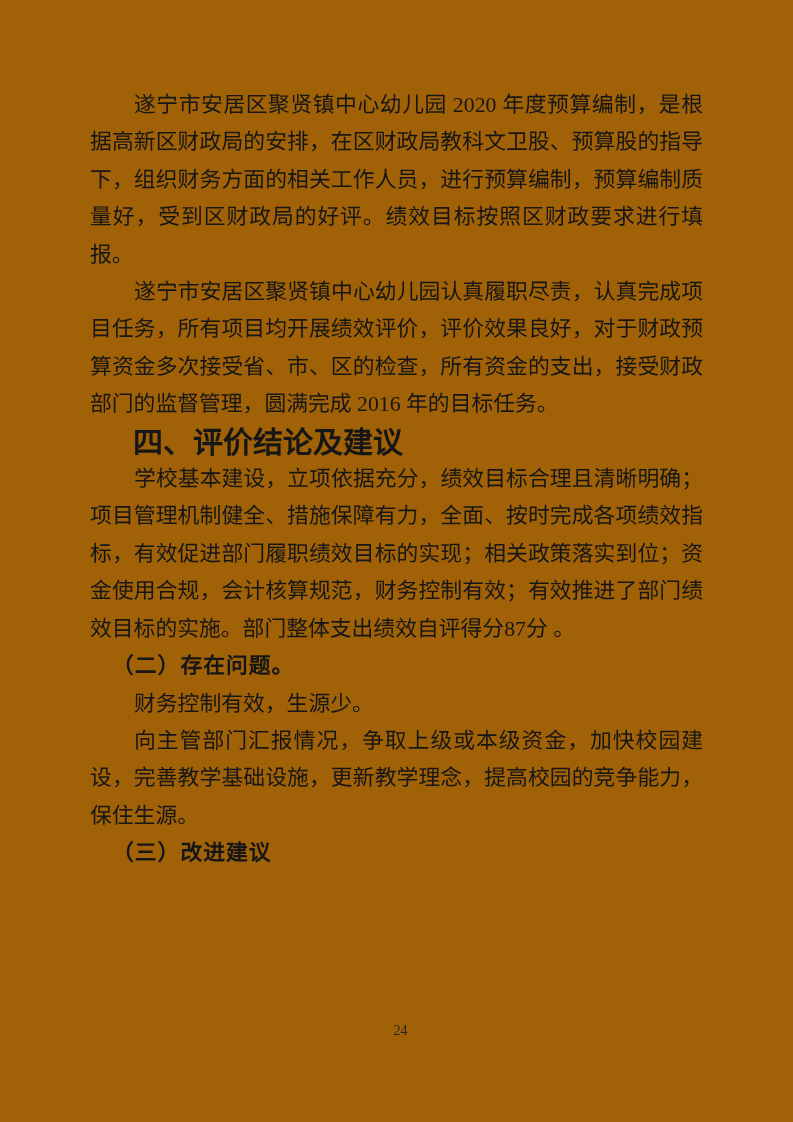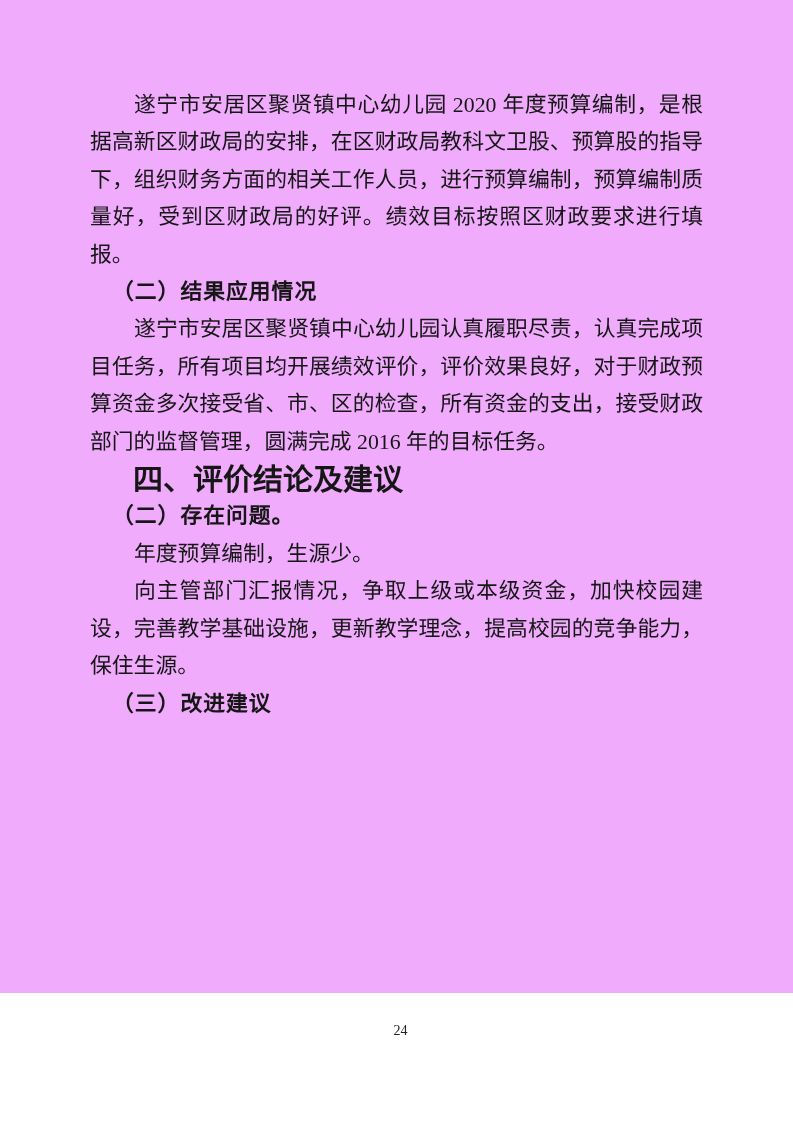--- a/index.html
+++ b/index.html
@@ -12,22 +12,22 @@
     height: 1122px;
     position: relative;
     overflow: hidden;
     font-family: "Liberation Serif", "DejaVu Serif", serif;
     color: #161616;
   }
   .page {
     position: absolute;
     left: 0; top: 0;
     width: 793px;
-    height: 993px;
-    background: #f0abfc;
+    height: 1122px;
+    background: #a16207;
   }
   .content {
     position: absolute;
     left: 90px;
     top: 87px;
     width: 613px;
   }
   .block {
     font-size: 21.8px;
     line-height: 37.4px;
@@ -64,23 +64,23 @@
     color: #222222;
     font-family: "Liberation Serif", "DejaVu Serif", serif;
   }
 </style>
 </head>
 <body>
 
 <div class="page">
   <div class="content">
     <p class="block para">遂宁市安居区聚贤镇中心幼儿园 2020 年度预算编制，是根据高新区财政局的安排，在区财政局教科文卫股、预算股的指导下，组织财务方面的相关工作人员，进行预算编制，预算编制质量好，受到区财政局的好评。绩效目标按照区财政要求进行填报。</p>
-    <p class="block heading-kai">（二）结果应用情况</p>
     <p class="block para">遂宁市安居区聚贤镇中心幼儿园认真履职尽责，认真完成项目任务，所有项目均开展绩效评价，评价效果良好，对于财政预算资金多次接受省、市、区的检查，所有资金的支出，接受财政部门的监督管理，圆满完成 2016 年的目标任务。</p>
     <p class="block heading-hei">四、评价结论及建议</p>
+    <p class="block para">学校基本建设，立项依据充分，绩效目标合理且清晰明确；项目管理机制健全、措施保障有力，全面、按时完成各项绩效指标，有效促进部门履职绩效目标的实现；相关政策落实到位；资金使用合规，会计核算规范，财务控制有效；有效推进了部门绩效目标的实施。部门整体支出绩效自评得分87分 。</p>
     <p class="block heading-kai">（二）存在问题。</p>
-    <p class="block para">年度预算编制，生源少。</p>
+    <p class="block para">财务控制有效，生源少。</p>
     <p class="block para">向主管部门汇报情况，争取上级或本级资金，加快校园建设，完善教学基础设施，更新教学理念，提高校园的竞争能力，保住生源。</p>
     <p class="block heading-kai">（三）改进建议</p>
   </div>
 
   <div class="footer">24</div>
 </div>
 
 </body></html>

